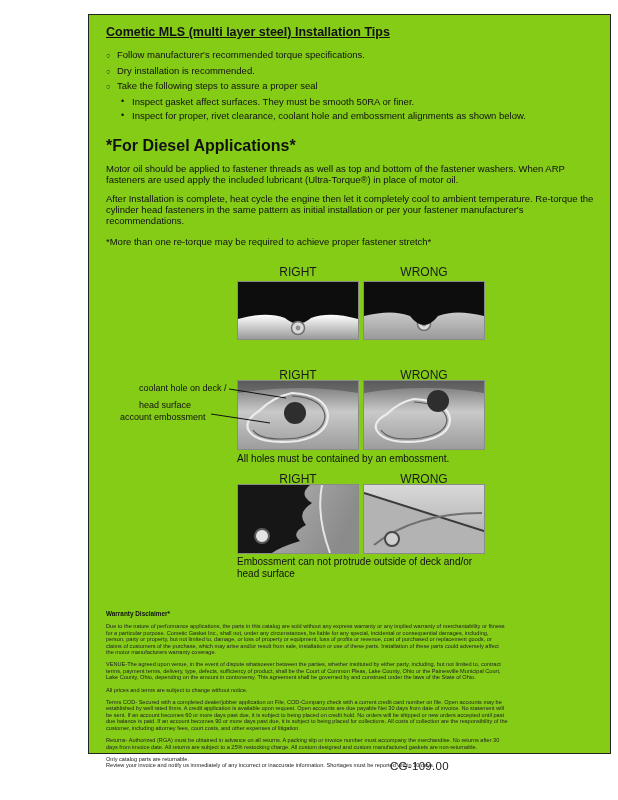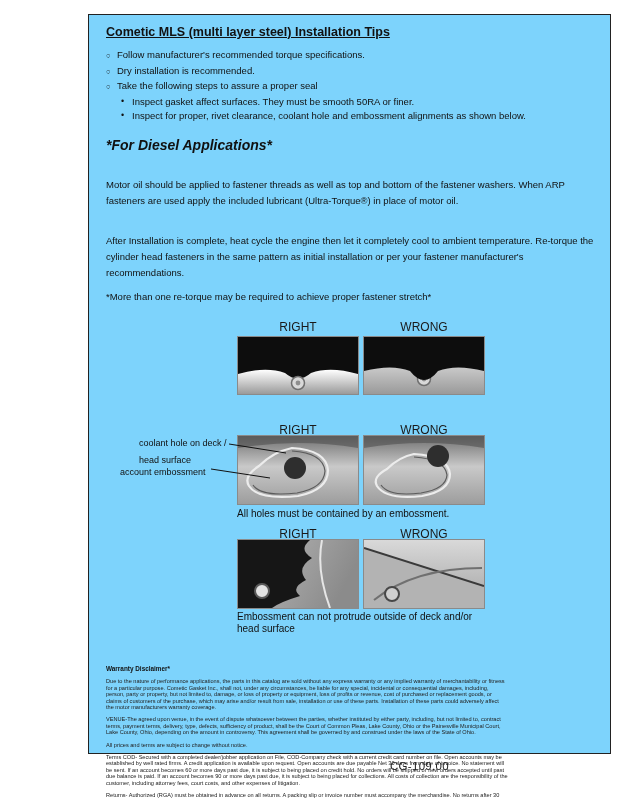--- a/index.html
+++ b/index.html
@@ -1,27 +1,27 @@
 <!DOCTYPE html>
 <html><head>
 <meta charset="utf-8">
 <style>
   * { margin:0; padding:0; box-sizing:border-box; }
   html,body { width:618px; height:800px; background:#ffffff; font-family:"Liberation Sans", sans-serif; color:#111; overflow:hidden; }
   body { position:relative; }
-  .page { position:absolute; left:88px; top:14px; width:523px; height:740px; border:1px solid #222; background:#7dd3fc; }
+  .page { position:absolute; left:88px; top:14px; width:523px; height:740px; border:1px solid #222; background:#84cc16; }
   .content { padding:8px 16px 0 17px; }
   .title { font-size:12.5px; font-weight:bold; text-decoration:underline; margin:2px 0 10px 0; }
   .bullets { font-size:9.5px; }
   .bullet { display:flex; margin-bottom:3.5px; line-height:11px; }
   .bullet .marker { width:11px; flex:0 0 11px; font-size:7.5px; padding-top:1px; }
   .bullet.sub { margin-left:15px; }
   .bullet.sub .marker { font-size:9px; padding-top:0; }
-  .diesel-h { font-size:14px; font-weight:bold; margin-top:16px;font-style:italic; }
-  .para { font-size:9.5px; line-height:16px; margin-top:24px; width:494px; }
+  .diesel-h { font-size:16px; font-weight:bold; margin-top:16px; }
+  .para { font-size:9.5px; line-height:11px; margin-top:8px; width:494px; }
   .note { font-size:9.5px; margin-top:10px; }
   .diagram-section { position:relative; margin-left:-17px; margin-top:18px; width:521px; height:318px; }
   .dlabel { position:absolute; width:122px; text-align:center; font-size:12px; color:#1a1a1a; }
   .dimg { position:absolute; width:122px; border:1px solid #8a8a8a; background:#ccc; }
   .dimg svg { display:block; width:120px; }
   .dcaption { position:absolute; font-size:10px; line-height:12px; color:#111; }
   .dannot { position:absolute; font-size:9px; line-height:17px; color:#111; }
   .overlay { position:absolute; left:0; top:0; pointer-events:none; }
   .disc { margin-top:28px; width:402px; font-size:5.6px; line-height:6.4px; color:#222; }
   .disc-h { font-size:6.4px; font-weight:bold; margin-bottom:6px; color:#111; }

